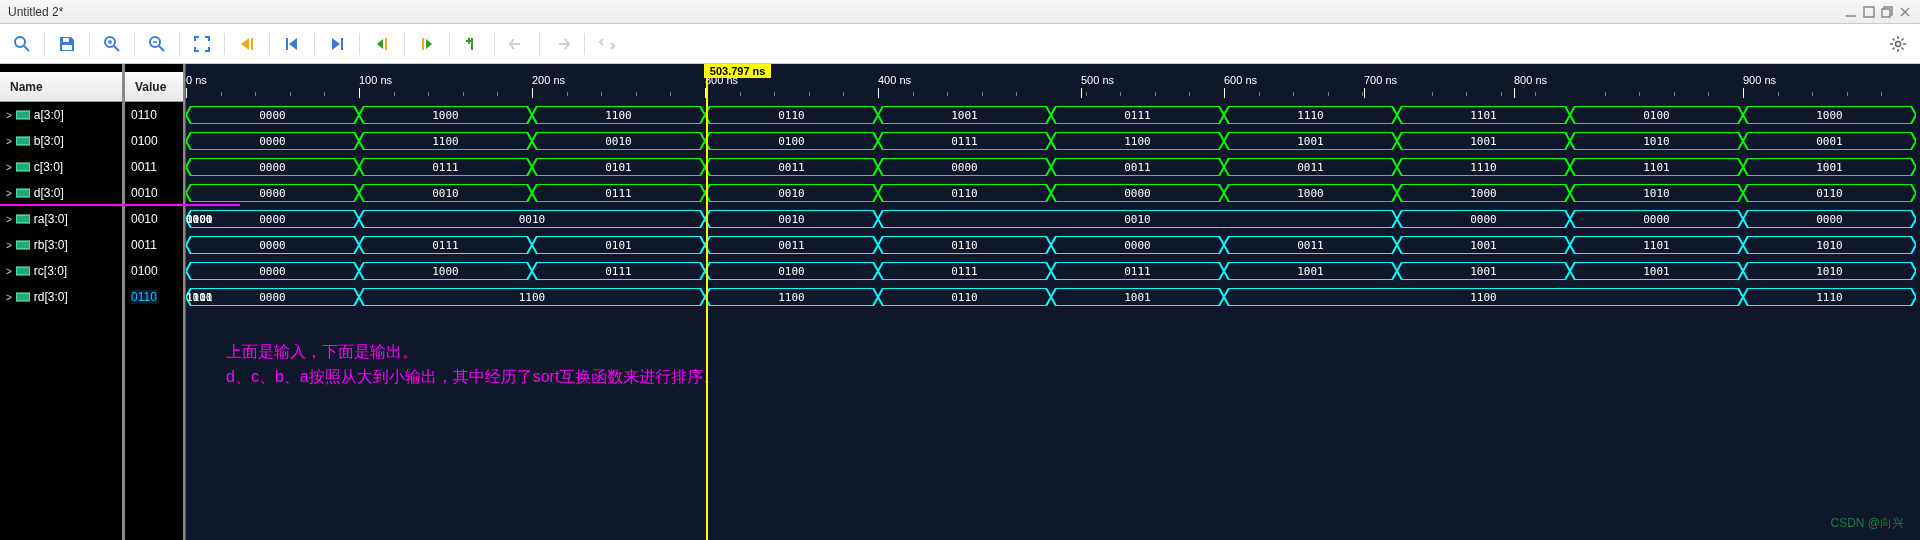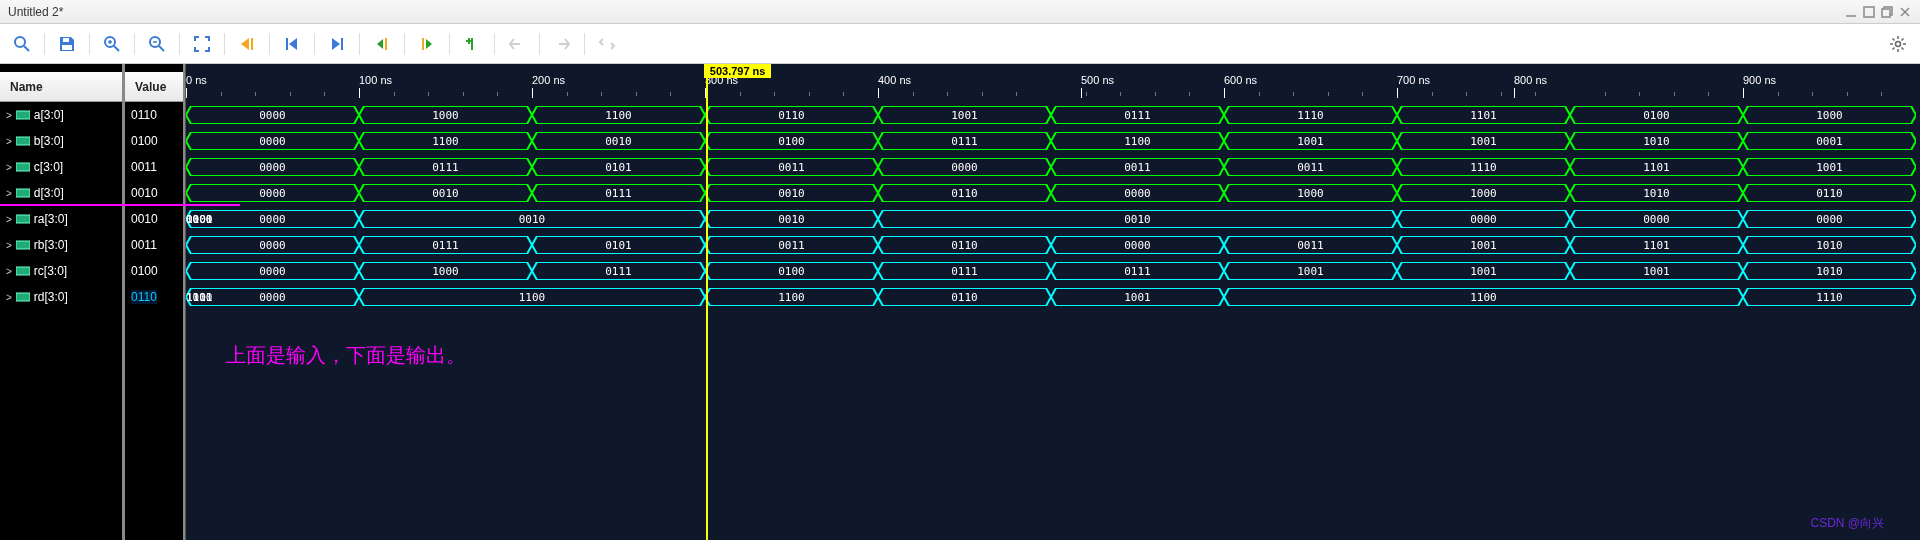--- a/index.html
+++ b/index.html
@@ -36,23 +36,23 @@
 .cursor-flag { position: absolute; top: 0; background: #ffff00; color: #000; font-size: 11px; padding: 1px 6px; font-weight: bold; z-index: 5; }
 .cursor-line { position: absolute; top: 0; bottom: 0; width: 2px; background: #ffff00; z-index: 4; }
 
 .waves { position: absolute; top: 38px; left: 0; right: 0; }
 .wrow { height: 26px; position: relative; }
 .hex { position: absolute; top: 4px; height: 18px; }
 .hexpath { stroke-width: 2; fill: none; }
 .hextext { position: absolute; top: 4px; height: 18px; display: flex; align-items: center; justify-content: center; font-size: 11px; color: #fff; font-family: monospace; pointer-events: none; }
 
 .pink-line { position: absolute; height: 2px; background: #ff00ff; z-index: 3; }
-.annot { position: absolute; color: #ff00ff; font-size: 20px; z-index: 3; }
-
-.watermark { position: absolute; right: 36px; bottom: 8px; color: #6d28d9; font-size: 12px; z-index: 10; }
+.annot { position: absolute; color: #ff00ff; font-size: 16px; z-index: 3; }
+
+.watermark { position: absolute; right: 16px; bottom: 8px; color: #15803d; font-size: 12px; z-index: 10; }
 </style>
 </head>
 <body>
 
 <div class="titlebar">
   <span>Untitled 2*</span>
   <span class="spacer"></span>
   <svg class="winbtn">
       <line x1="2" y1="11" x2="12" y2="11"></line>
     </svg>
@@ -308,21 +308,21 @@
         <div class="tick" style="left: 895px;">500 ns</div>
         <div class="subtick" style="position: absolute; left: 899.6px; top: 18px; width: 1px; height: 4px; background: rgb(119, 119, 119);"></div>
         <div class="subtick" style="position: absolute; left: 934.2px; top: 18px; width: 1px; height: 4px; background: rgb(119, 119, 119);"></div>
         <div class="subtick" style="position: absolute; left: 968.8px; top: 18px; width: 1px; height: 4px; background: rgb(119, 119, 119);"></div>
         <div class="subtick" style="position: absolute; left: 1003.4px; top: 18px; width: 1px; height: 4px; background: rgb(119, 119, 119);"></div>
         <div class="tick" style="left: 1038px;">600 ns</div>
         <div class="subtick" style="position: absolute; left: 1072.6px; top: 18px; width: 1px; height: 4px; background: rgb(119, 119, 119);"></div>
         <div class="subtick" style="position: absolute; left: 1107.2px; top: 18px; width: 1px; height: 4px; background: rgb(119, 119, 119);"></div>
         <div class="subtick" style="position: absolute; left: 1141.8px; top: 18px; width: 1px; height: 4px; background: rgb(119, 119, 119);"></div>
         <div class="subtick" style="position: absolute; left: 1176.4px; top: 18px; width: 1px; height: 4px; background: rgb(119, 119, 119);"></div>
-        <div class="tick" style="left: 1211px;">700 ns</div>
+        <div class="tick" style="left: 1178px;">700 ns</div>
         <div class="subtick" style="position: absolute; left: 1245.6px; top: 18px; width: 1px; height: 4px; background: rgb(119, 119, 119);"></div>
         <div class="subtick" style="position: absolute; left: 1280.2px; top: 18px; width: 1px; height: 4px; background: rgb(119, 119, 119);"></div>
         <div class="subtick" style="position: absolute; left: 1314.8px; top: 18px; width: 1px; height: 4px; background: rgb(119, 119, 119);"></div>
         <div class="subtick" style="position: absolute; left: 1349.4px; top: 18px; width: 1px; height: 4px; background: rgb(119, 119, 119);"></div>
         <div class="tick" style="left: 1328px;">800 ns</div>
         <div class="subtick" style="position: absolute; left: 1418.6px; top: 18px; width: 1px; height: 4px; background: rgb(119, 119, 119);"></div>
         <div class="subtick" style="position: absolute; left: 1453.2px; top: 18px; width: 1px; height: 4px; background: rgb(119, 119, 119);"></div>
         <div class="subtick" style="position: absolute; left: 1487.8px; top: 18px; width: 1px; height: 4px; background: rgb(119, 119, 119);"></div>
         <div class="subtick" style="position: absolute; left: 1522.4px; top: 18px; width: 1px; height: 4px; background: rgb(119, 119, 119);"></div>
         <div class="tick" style="left: 1557px;">900 ns</div>
@@ -666,16 +666,17 @@
           </svg>
           <div class="hextext">1101</div>
           <svg class="hex" viewBox="0 0 NaN 18" style="height: 18px;">
             <path d="M5,0 LNaN,0 LNaN,9 LNaN,18 L5,18 L0,9 Z" class="hexpath" stroke="#00ffff"></path>
           </svg>
           <div class="hextext">1001</div>
         </div>
       </div>
     <div class="pink-line" id="pline" style="left: 0px; position: fixed; top: 204px; width: 240px;"></div>
     <div class="annot" id="an1" style="left: 40px; top: 278px;">上面是输入，下面是输出。</div>
+    <div class="annot" id="an2" style="left: 40px; top: 303px;">d、c、b、a按照从大到小输出，其中经历了sort互换函数来进行排序。</div>
   </div>
 </div>
 
 <div class="watermark">CSDN @向兴</div>
 
 </body></html>

